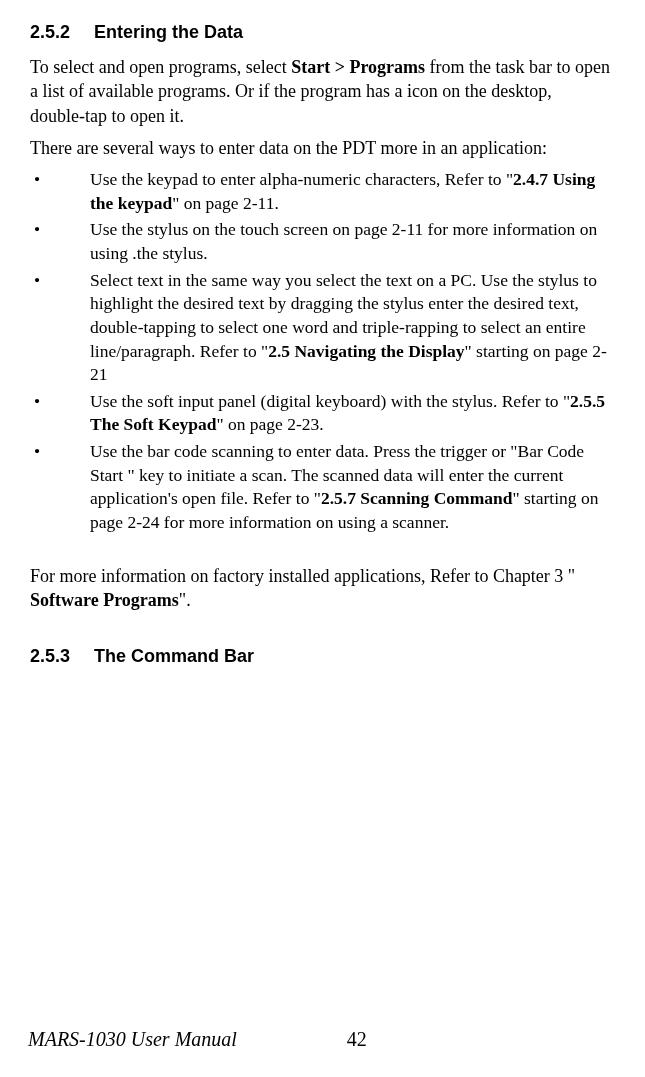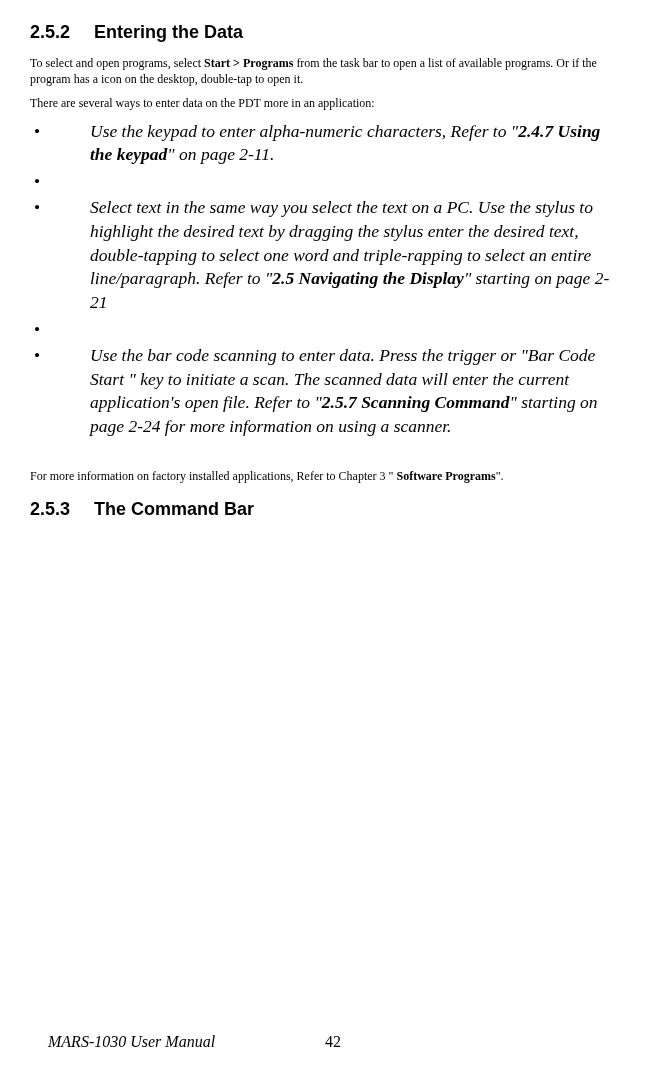--- a/index.html
+++ b/index.html
@@ -20,21 +20,21 @@
   .section-heading {
     font-family: Arial, Helvetica, sans-serif;
     font-weight: bold;
     font-size: 18px;
     margin: 0 0 12px 0;
   }
   .section-heading .hnum {
     margin-right: 24px;
   }
   p.body {
-    font-size: 12px;
+    font-size: 18px;
     line-height: 1.35;
     margin: 0 0 8px 0;
     text-align: left;
   }
   ul.bullets {
     list-style: none;
     margin: 2px 0 0 0;
     padding: 0;
   }
   ul.bullets li {
@@ -43,36 +43,34 @@
     line-height: 1.35;
     margin-bottom: 3px;
   }
   ul.bullets li .dot {
     width: 56px;
     flex: 0 0 56px;
     padding-left: 4px;
   }
   ul.bullets li .txt {
     flex: 1;
-    font-style: italic;
   }
   .bold { font-weight: bold; }
   .sect2 {
-    margin-top: 15px;
+    margin-top: 34px;
   }
   .spacer-after-list {
     height: 26px;
   }
   .footer {
     position: absolute;
     left: 28px;
     bottom: 26px;
     font-style: italic;
-    font-size: 16px;
-    margin-left: 20px;
+    font-size: 20px;
   }
   .footer .pagenum {
     font-style: normal;
     margin-left: 110px;
   }
 </style>
 </head>
 <body>
 
 <div class="page">
@@ -89,29 +87,33 @@
 
   <ul class="bullets">
     <li>
       <span class="dot">•</span>
       <span class="txt">
         <span>Use the keypad to enter alpha-numeric characters, Refer to "</span><span class="bold">2.4.7 Using the keypad</span><span>" on page 2-11.</span>
       </span>
     </li>
     <li>
       <span class="dot">•</span>
+      <span class="txt">Use the stylus on the touch screen on page 2-11 for more information on using .the stylus.</span>
     </li>
     <li>
       <span class="dot">•</span>
       <span class="txt">
         <span>Select text in the same way you select the text on a PC. Use the stylus to highlight the desired text by dragging the stylus enter the desired text, double-tapping to select one word and triple-rapping to select an entire line/paragraph. Refer to "</span><span class="bold">2.5 Navigating the Display</span><span>" starting on page 2-21</span>
       </span>
     </li>
     <li>
       <span class="dot">•</span>
+      <span class="txt">
+        <span>Use the soft input panel (digital keyboard) with the stylus. Refer to "</span><span class="bold">2.5.5 The Soft Keypad</span><span>" on page 2-23.</span>
+      </span>
     </li>
     <li>
       <span class="dot">•</span>
       <span class="txt">
         <span>Use the bar code scanning to enter data. Press the trigger or "Bar Code Start " key to initiate a scan. The scanned data will enter the current application's open file. Refer to "</span><span class="bold">2.5.7 Scanning Command</span><span>" starting on page 2-24 for more information on using a scanner.</span>
       </span>
     </li>
   </ul>
 
   <div class="spacer-after-list"></div>

